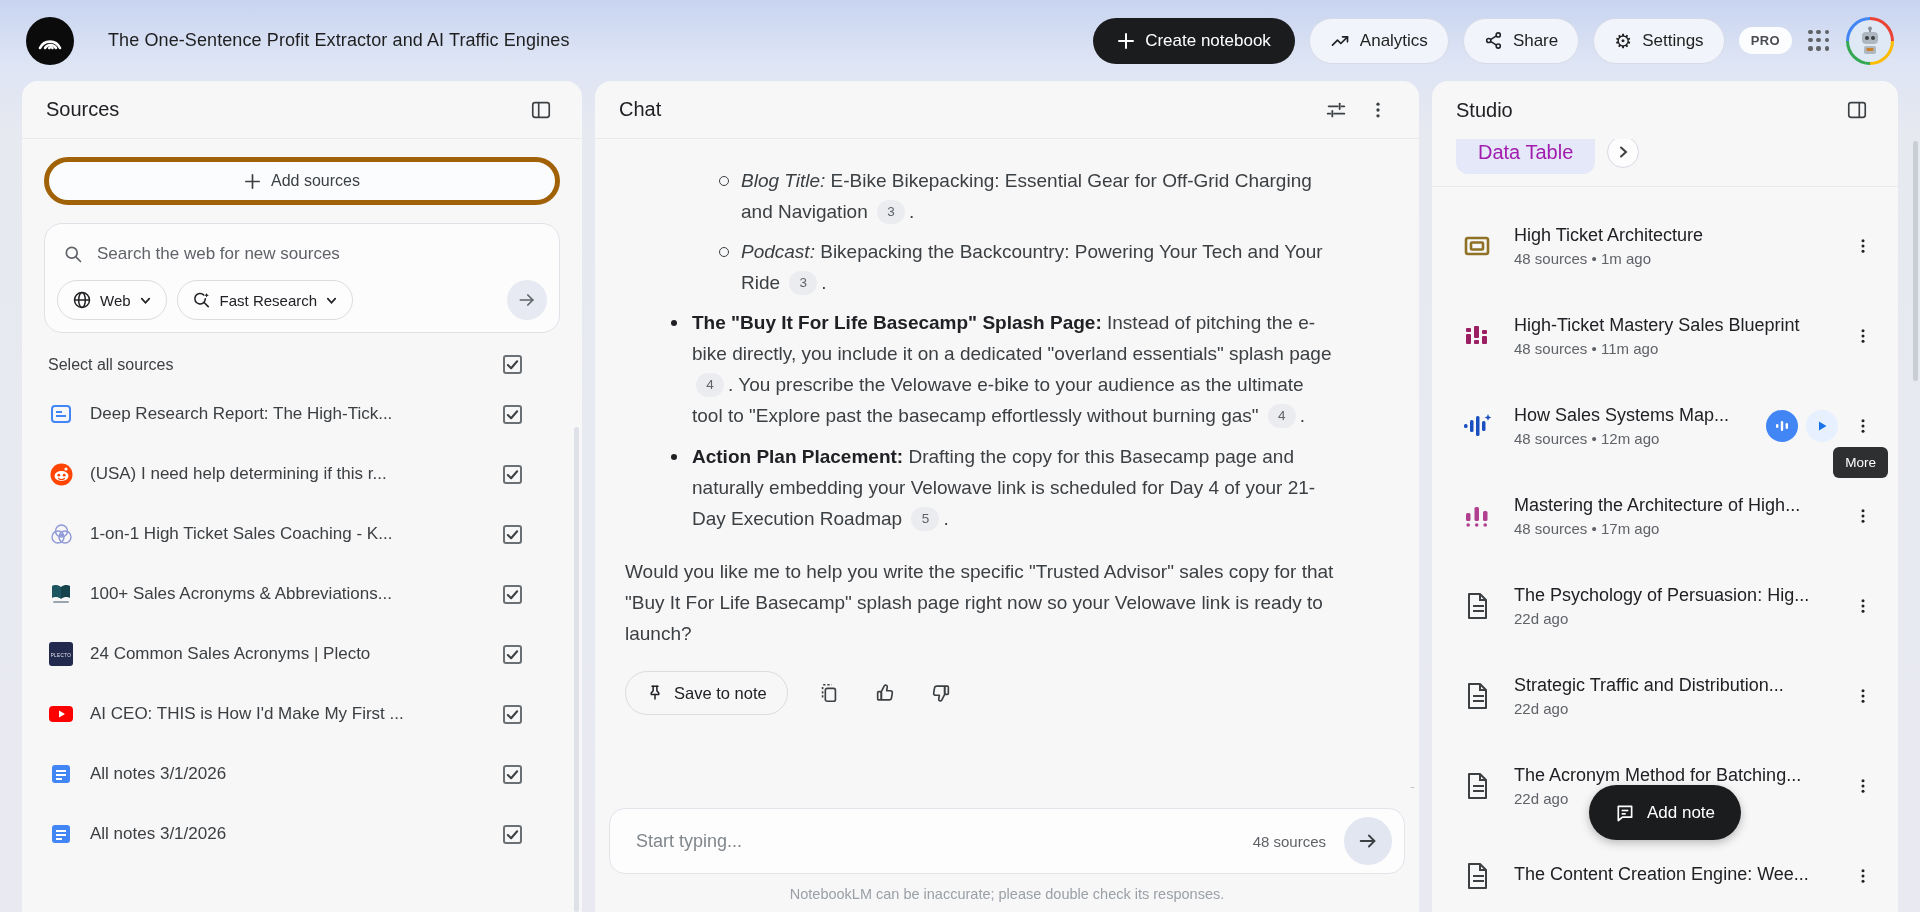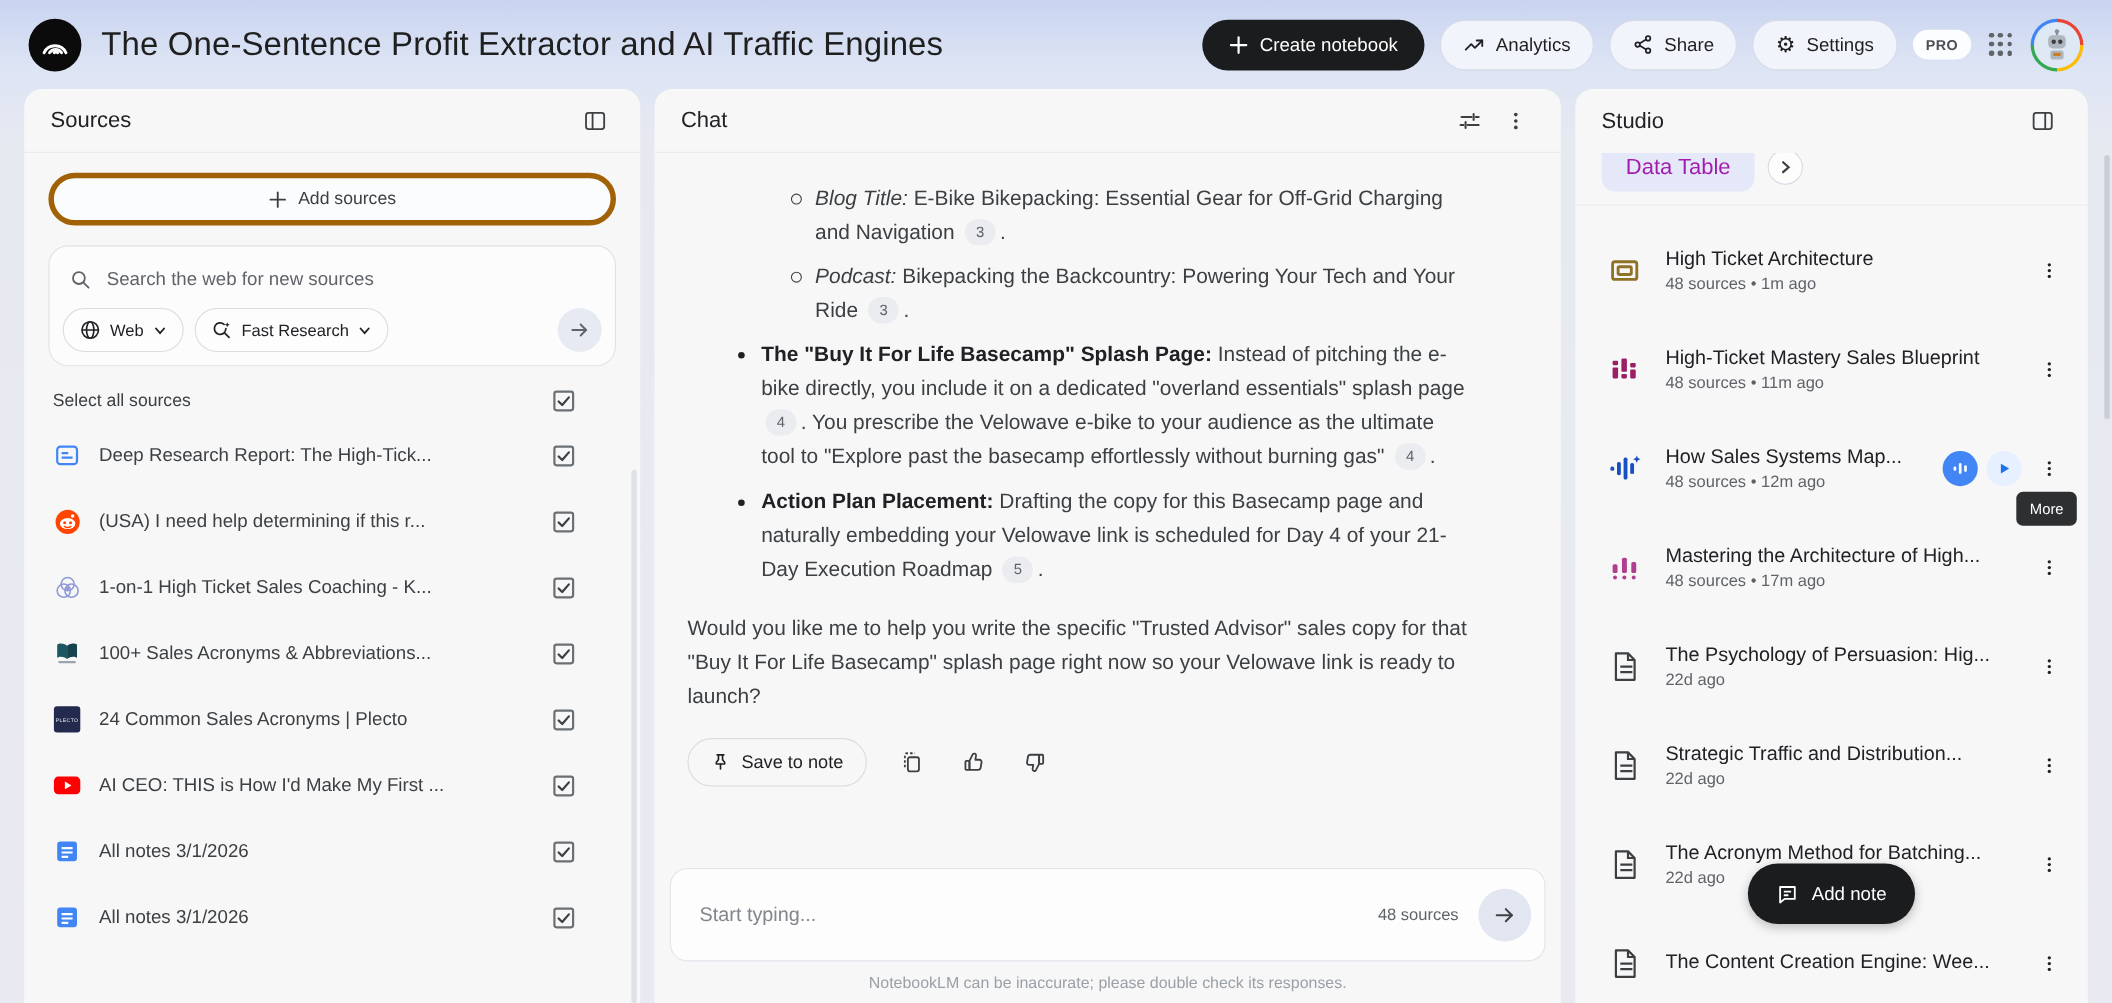--- a/index.html
+++ b/index.html
@@ -7,21 +7,21 @@
   body {
     font-family:"Liberation Sans","DejaVu Sans",sans-serif;
     background:linear-gradient(180deg,#c8d4f0 0%,#dde4f4 60px,#e7e9f1 130px,#e9eaf1 100%);
     color:#1f1f1f;
   }
   .app { width:100%; height:100%; display:flex; flex-direction:column; }
 
   
   .topbar { height:81px; display:flex; align-items:center; padding:0 26px; flex:0 0 auto; }
   .logo { width:48px; height:48px; border-radius:50%; background:#0b0b0c; display:flex; align-items:center; justify-content:center; flex:0 0 auto; }
-  .app-title { font-size:30px; color:#1f1f1f; margin-left:18px; letter-spacing:.1px; }
+  .app-title { font-size:18px; color:#1f1f1f; margin-left:34px; letter-spacing:.1px; }
   .topbar-right { margin-left:auto; display:flex; align-items:center; gap:14px; }
   .btn-dark { display:flex; align-items:center; gap:10px; background:#1b1c1e; color:#fff; border:none; height:46px; padding:0 24px; border-radius:23px; font-size:17px; font-family:inherit; }
   .btn-pill { display:flex; align-items:center; gap:10px; background:#f2f4fb; color:#1f1f1f; border:1px solid #d7dbe7; height:46px; padding:0 20px; border-radius:23px; font-size:17px; font-family:inherit; }
   .pro-badge { background:#fcfdff; color:#4a4d52; font-size:13px; font-weight:bold; padding:6px 12px; border-radius:14px; letter-spacing:.4px; }
   .grid-icon { width:26px; height:26px; display:grid; grid-template-columns:repeat(3,1fr); gap:3px; padding:2px; }
   .grid-icon i { width:4.5px; height:4.5px; border-radius:50%; background:#5f6368; }
   .avatar { width:48px; height:48px; border-radius:50%; padding:3px; background:conic-gradient(#ea4335 0 25%,#fbbc04 25% 50%,#34a853 50% 75%,#4285f4 75% 100%); }
   .avatar-inner { width:100%; height:100%; border-radius:50%; background:#dfe8f5; display:flex; align-items:center; justify-content:center; overflow:hidden; }
 
   
@@ -62,21 +62,21 @@
   .main-bullet { position:relative; margin-left:50px; padding-left:23px; margin-bottom:10px; margin-top:9px; }
   .main-bullet::before { content:""; position:absolute; left:2px; top:13px; width:6px; height:6px; border-radius:50%; background:#202124; }
   .lead-italic { font-style:italic; }
   .lead-bold { font-weight:bold; color:#202124; }
   .cite { display:inline-flex; align-items:center; justify-content:center; min-width:28px; height:24px; border-radius:12px; background:#ebecef; color:#5f6368; font-size:13.5px; margin:0 4px; vertical-align:2px; }
   .closing { margin:22px 0 0 6px; }
   .save-row { display:flex; align-items:center; gap:26px; margin:22px 0 0 6px; }
   .save-note-btn { display:flex; align-items:center; gap:10px; height:44px; padding:0 20px; border:1px solid #dadce0; border-radius:22px; background:transparent; font-size:16.5px; color:#202124; font-family:inherit; }
   .feedback-icon { background:none; border:none; width:30px; height:30px; display:flex; align-items:center; justify-content:center; color:#3c4043; }
   .day-divider { text-align:center; color:#5f6368; font-size:15px; margin-top:68px; }
-  .chat-input-bar { margin:20px 14px 0; height:85px; border:1px solid #e2e4ea; border-radius:16px; background:#fdfdfe; display:flex; align-items:center; padding:0 12px 0 26px; flex:0 0 auto; }
+  .chat-input-bar { margin:20px 14px 0; height:66px; border:1px solid #e2e4ea; border-radius:16px; background:#fdfdfe; display:flex; align-items:center; padding:0 12px 0 26px; flex:0 0 auto; }
   .chat-input-bar input { flex:1; border:none; outline:none; background:transparent; font-size:18px; color:#3c4043; font-family:inherit; }
   .chat-input-bar input::placeholder { color:#80868b; }
   .src-count { font-size:15px; color:#5f6368; margin-right:18px; white-space:nowrap; }
   .send-btn { width:48px; height:48px; border-radius:50%; border:none; background:#e2e6f0; display:flex; align-items:center; justify-content:center; }
   .disclaimer { text-align:center; font-size:14.5px; color:#9aa0a6; padding:12px 0 10px; flex:0 0 auto; }
 
   
   .tools-strip { overflow:hidden; padding:0 24px; flex:0 0 auto; border-bottom:1px solid #e9eaee; }
   .tool-chip-wrap { display:flex; align-items:center; margin:-10px 0 12px; }
   .tool-chip { background:#e4e8f8; color:#a21caf; font-size:20px; padding:12px 22px 10px; border-radius:12px; border:none; font-family:inherit; }

